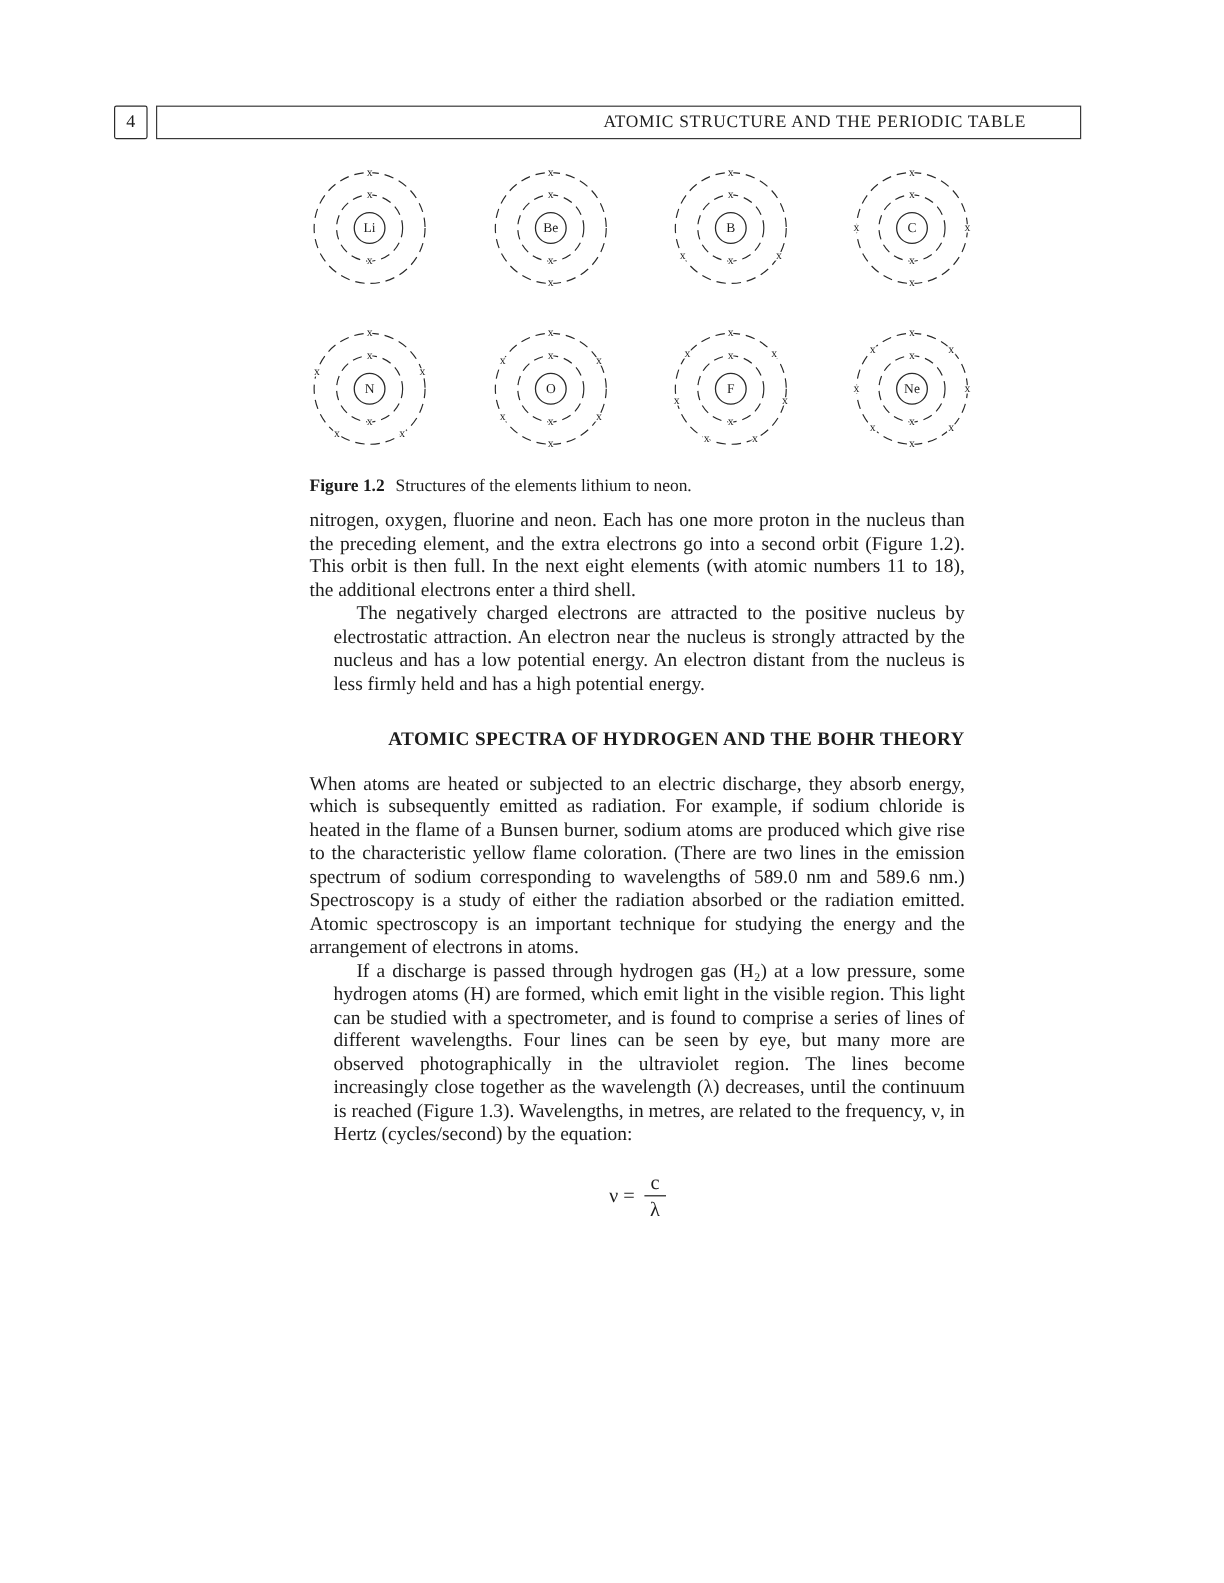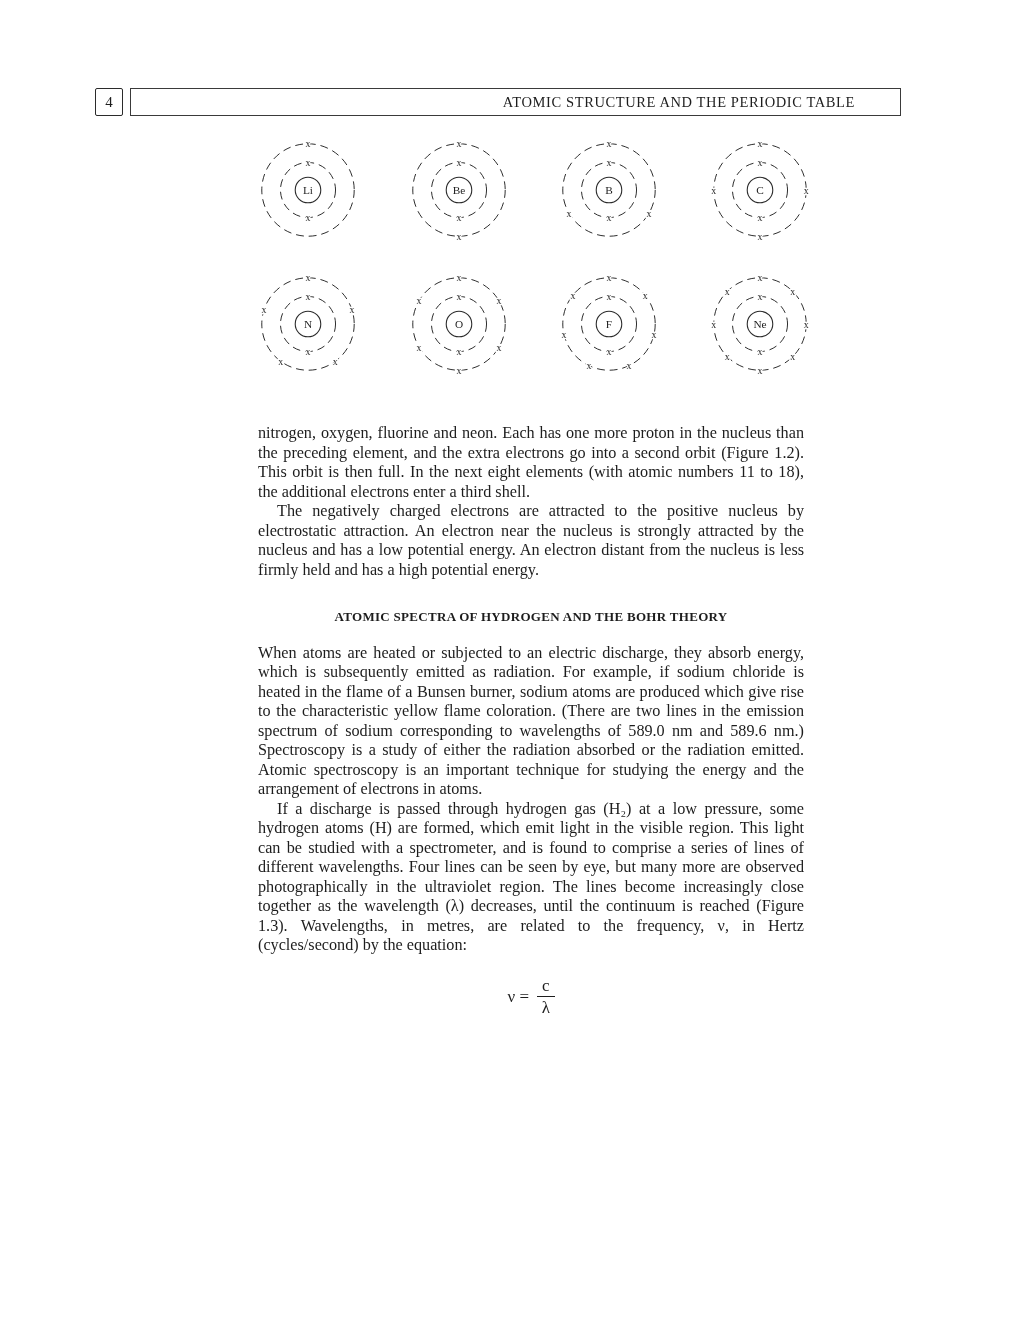--- a/index.html
+++ b/index.html
@@ -73,27 +73,27 @@
   .text-column {
     position: absolute;
     top: 424px;
     left: 258px;
     width: 546px;
     font-size: 16.2px;
     line-height: 19.5px;
     text-align: justify;
   }
   .para { margin: 0; }
-  .para.indent { text-indent: 19px; }
+  .para.indent { text-indent: 19px; margin-left: 20px; }
   .section-heading {
-    font-size: 13px;
+    font-size: 16px;
     font-weight: bold;
     letter-spacing: 0.3px;
     margin: 27px 0 17px 0;
-    text-align: center;
+    text-align: right;
   }
   .equation {
     margin-top: 20px;
     display: flex;
     justify-content: center;
     align-items: center;
     font-size: 17px;
     text-indent: 0;
   }
   .equation .lhs { margin-right: 8px; }
@@ -215,20 +215,23 @@
         <text x="60" y="13" text-anchor="middle" dominant-baseline="central" font-size="10" fill="#1d1d1d" font-family="&quot;Liberation Serif&quot;, serif" stroke="#ffffff" stroke-width="2.4" paint-order="stroke">x</text>
         <text x="93.23401871576775" y="26.765981284232268" text-anchor="middle" dominant-baseline="central" font-size="10" fill="#1d1d1d" font-family="&quot;Liberation Serif&quot;, serif" stroke="#ffffff" stroke-width="2.4" paint-order="stroke">x</text>
         <text x="107" y="60" text-anchor="middle" dominant-baseline="central" font-size="10" fill="#1d1d1d" font-family="&quot;Liberation Serif&quot;, serif" stroke="#ffffff" stroke-width="2.4" paint-order="stroke">x</text>
         <text x="93.23401871576775" y="93.23401871576773" text-anchor="middle" dominant-baseline="central" font-size="10" fill="#1d1d1d" font-family="&quot;Liberation Serif&quot;, serif" stroke="#ffffff" stroke-width="2.4" paint-order="stroke">x</text>
         <text x="60" y="107" text-anchor="middle" dominant-baseline="central" font-size="10" fill="#1d1d1d" font-family="&quot;Liberation Serif&quot;, serif" stroke="#ffffff" stroke-width="2.4" paint-order="stroke">x</text>
         <text x="26.765981284232268" y="93.23401871576775" text-anchor="middle" dominant-baseline="central" font-size="10" fill="#1d1d1d" font-family="&quot;Liberation Serif&quot;, serif" stroke="#ffffff" stroke-width="2.4" paint-order="stroke">x</text>
         <text x="13" y="60.00000000000001" text-anchor="middle" dominant-baseline="central" font-size="10" fill="#1d1d1d" font-family="&quot;Liberation Serif&quot;, serif" stroke="#ffffff" stroke-width="2.4" paint-order="stroke">x</text>
         <text x="26.76598128423226" y="26.765981284232268" text-anchor="middle" dominant-baseline="central" font-size="10" fill="#1d1d1d" font-family="&quot;Liberation Serif&quot;, serif" stroke="#ffffff" stroke-width="2.4" paint-order="stroke">x</text>
       </svg>
     </div>
+  <figcaption class="figure-caption">
+    <b>Figure 1.2</b><span>Structures of the elements lithium to neon.</span>
+  </figcaption>
 </figure>
 
 <main class="text-column">
   <p class="para">nitrogen, oxygen, fluorine and neon. Each has one more proton in the nucleus than the preceding element, and the extra electrons go into a second orbit (Figure 1.2). This orbit is then full. In the next eight elements (with atomic numbers 11 to 18), the additional electrons enter a third shell.</p>
   <p class="para indent">The negatively charged electrons are attracted to the positive nucleus by electrostatic attraction. An electron near the nucleus is strongly attracted by the nucleus and has a low potential energy. An electron distant from the nucleus is less firmly held and has a high potential energy.</p>
   <h2 class="section-heading">ATOMIC SPECTRA OF HYDROGEN AND THE BOHR THEORY</h2>
   <p class="para">When atoms are heated or subjected to an electric discharge, they absorb energy, which is subsequently emitted as radiation. For example, if sodium chloride is heated in the flame of a Bunsen burner, sodium atoms are produced which give rise to the characteristic yellow flame coloration. (There are two lines in the emission spectrum of sodium corresponding to wavelengths of 589.0 nm and 589.6 nm.) Spectroscopy is a study of either the radiation absorbed or the radiation emitted. Atomic spectroscopy is an important technique for studying the energy and the arrangement of electrons in atoms.</p>
   <p class="para indent">If a discharge is passed through hydrogen gas (H₂) at a low pressure, some hydrogen atoms (H) are formed, which emit light in the visible region. This light can be studied with a spectrometer, and is found to comprise a series of lines of different wavelengths. Four lines can be seen by eye, but many more are observed photographically in the ultraviolet region. The lines become increasingly close together as the wavelength (λ) decreases, until the continuum is reached (Figure 1.3). Wavelengths, in metres, are related to the frequency, ν, in Hertz (cycles/second) by the equation:</p>
   <div class="equation">
     <span class="lhs">ν =</span>

